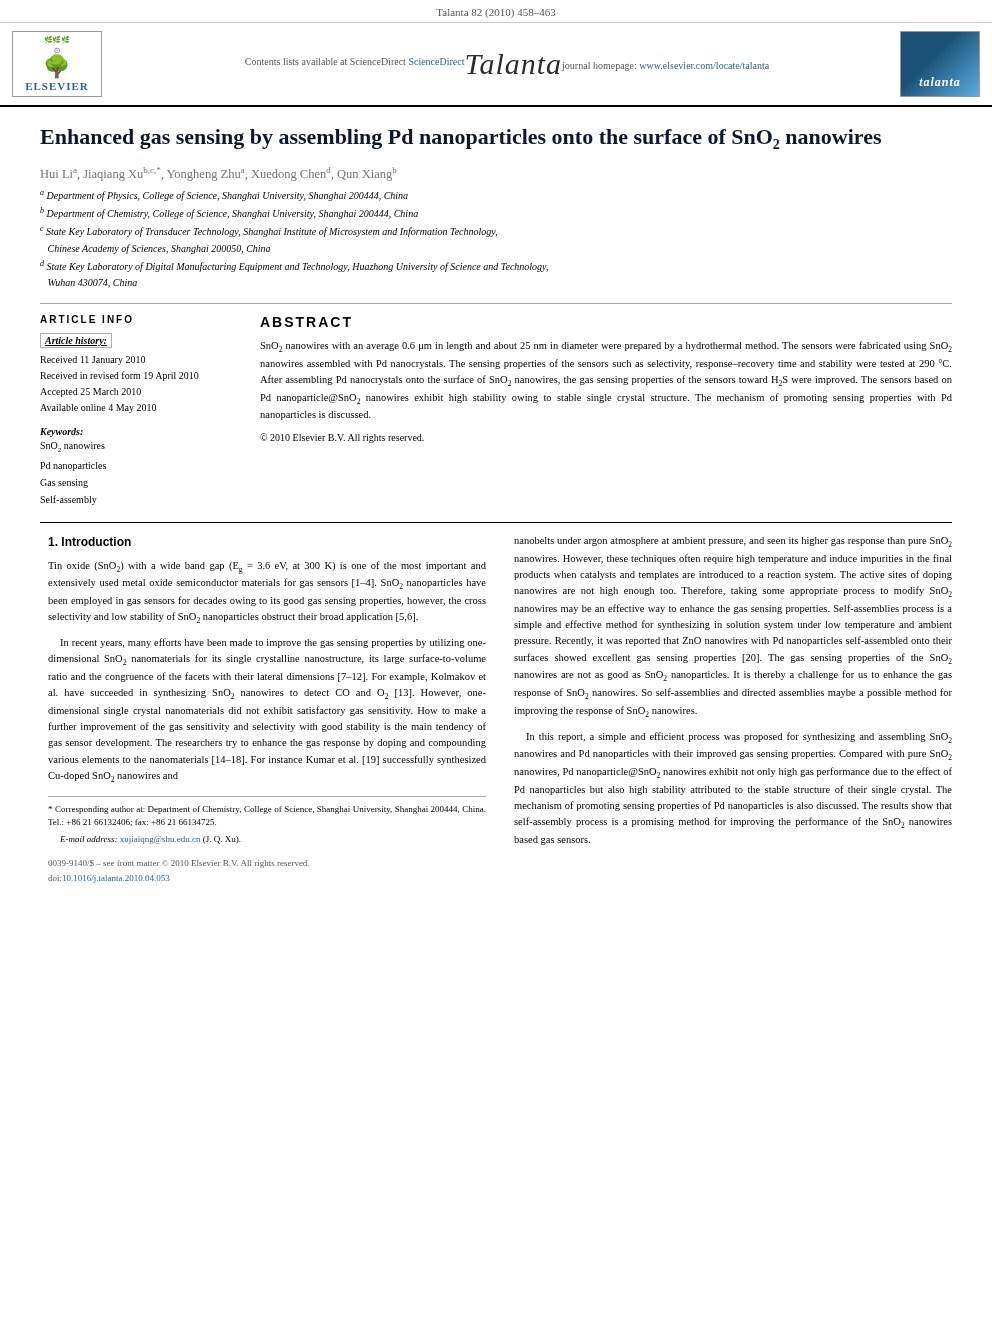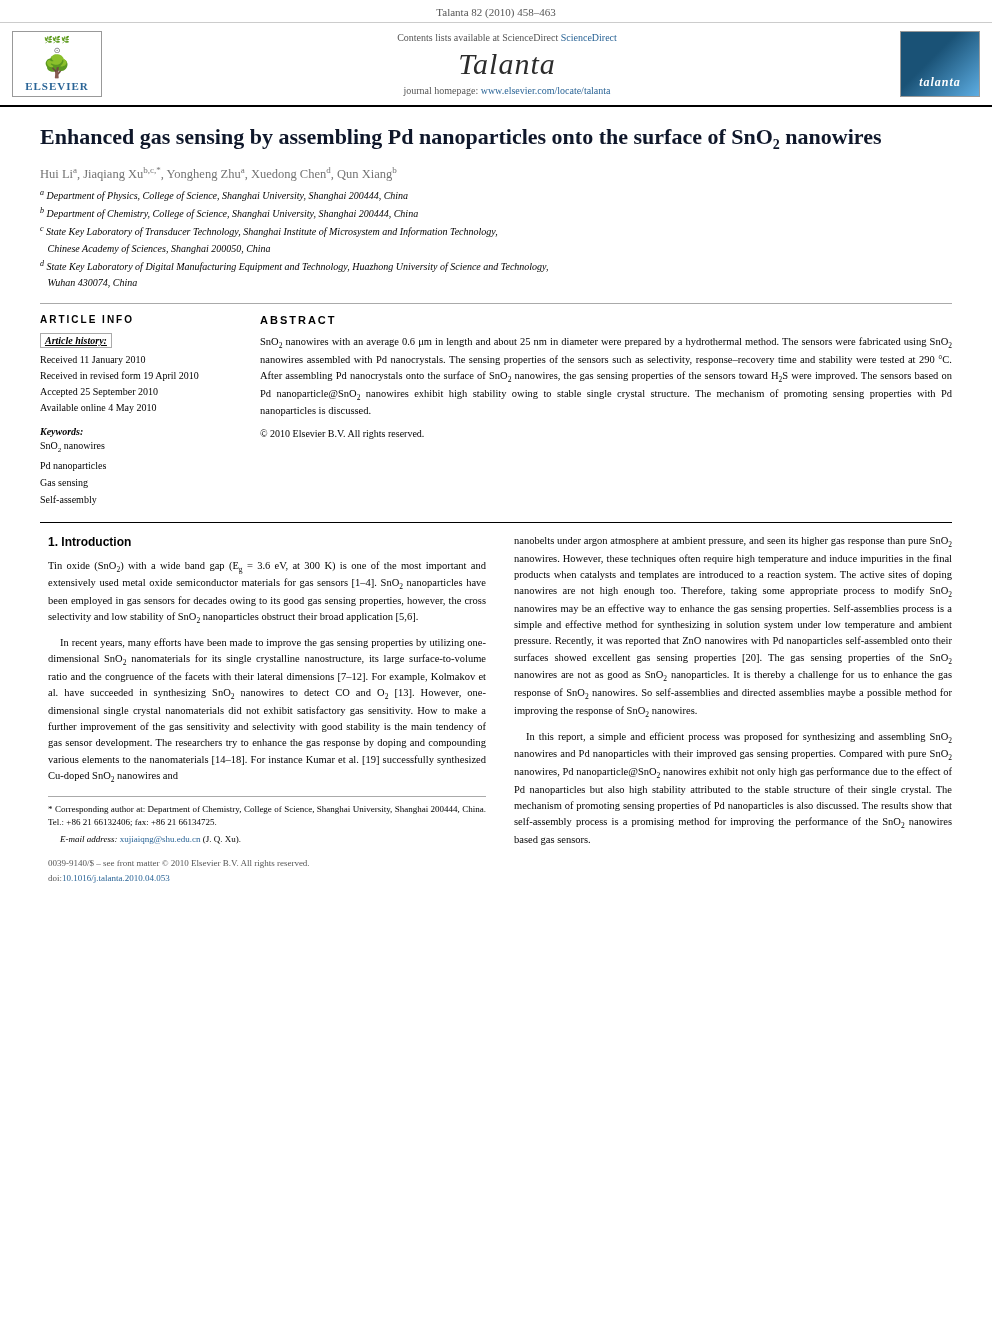--- a/index.html
+++ b/index.html
@@ -57,21 +57,21 @@
       font-size: 11px;
       font-weight: bold;
       color: #2a6496;
       letter-spacing: 1px;
       margin-top: 2px;
     }
 
     .journal-center {
       flex: 1;
       display: flex;
-      flex-direction: column;
+      flex-direction: row;
       align-items: center;
       justify-content: center;
     }
 
     .journal-center .contents-line {
       font-size: 10px;
       color: #555;
       margin-bottom: 4px;
     }
 
@@ -221,21 +221,21 @@
 
     .keywords-section ul li sub {
       font-size: 7px;
     }
 
     .abstract-col {
       flex: 1;
     }
 
     .abstract-col h3 {
-      font-size: 11px;
+      font-size: 14px;
       font-weight: bold;
       letter-spacing: 2px;
       text-transform: uppercase;
       margin-bottom: 8px;
       font-family: Arial, sans-serif;
     }
 
     .abstract-text {
       font-size: 10.5px;
       line-height: 1.55;
@@ -377,21 +377,21 @@
   <hr class="divider">
 
   <div class="two-col">
 
     <div class="article-info-col">
       <h3>ARTICLE INFO</h3>
 
       <div class="section-label">Article history:</div>
       <div class="history-item">Received 11 January 2010</div>
       <div class="history-item">Received in revised form 19 April 2010</div>
-      <div class="history-item">Accepted 25 September 2010</div>
+      <div class="history-item">Accepted 25 March 2010</div>
       <div class="history-item">Available online 4 May 2010</div>
 
       <div class="keywords-section">
         <div class="kw-label">Keywords:</div>
         <ul>
           <li>SnO<sub>2</sub> nanowires</li>
           <li>Pd nanoparticles</li>
           <li>Gas sensing</li>
           <li>Self-assembly</li>
         </ul>

